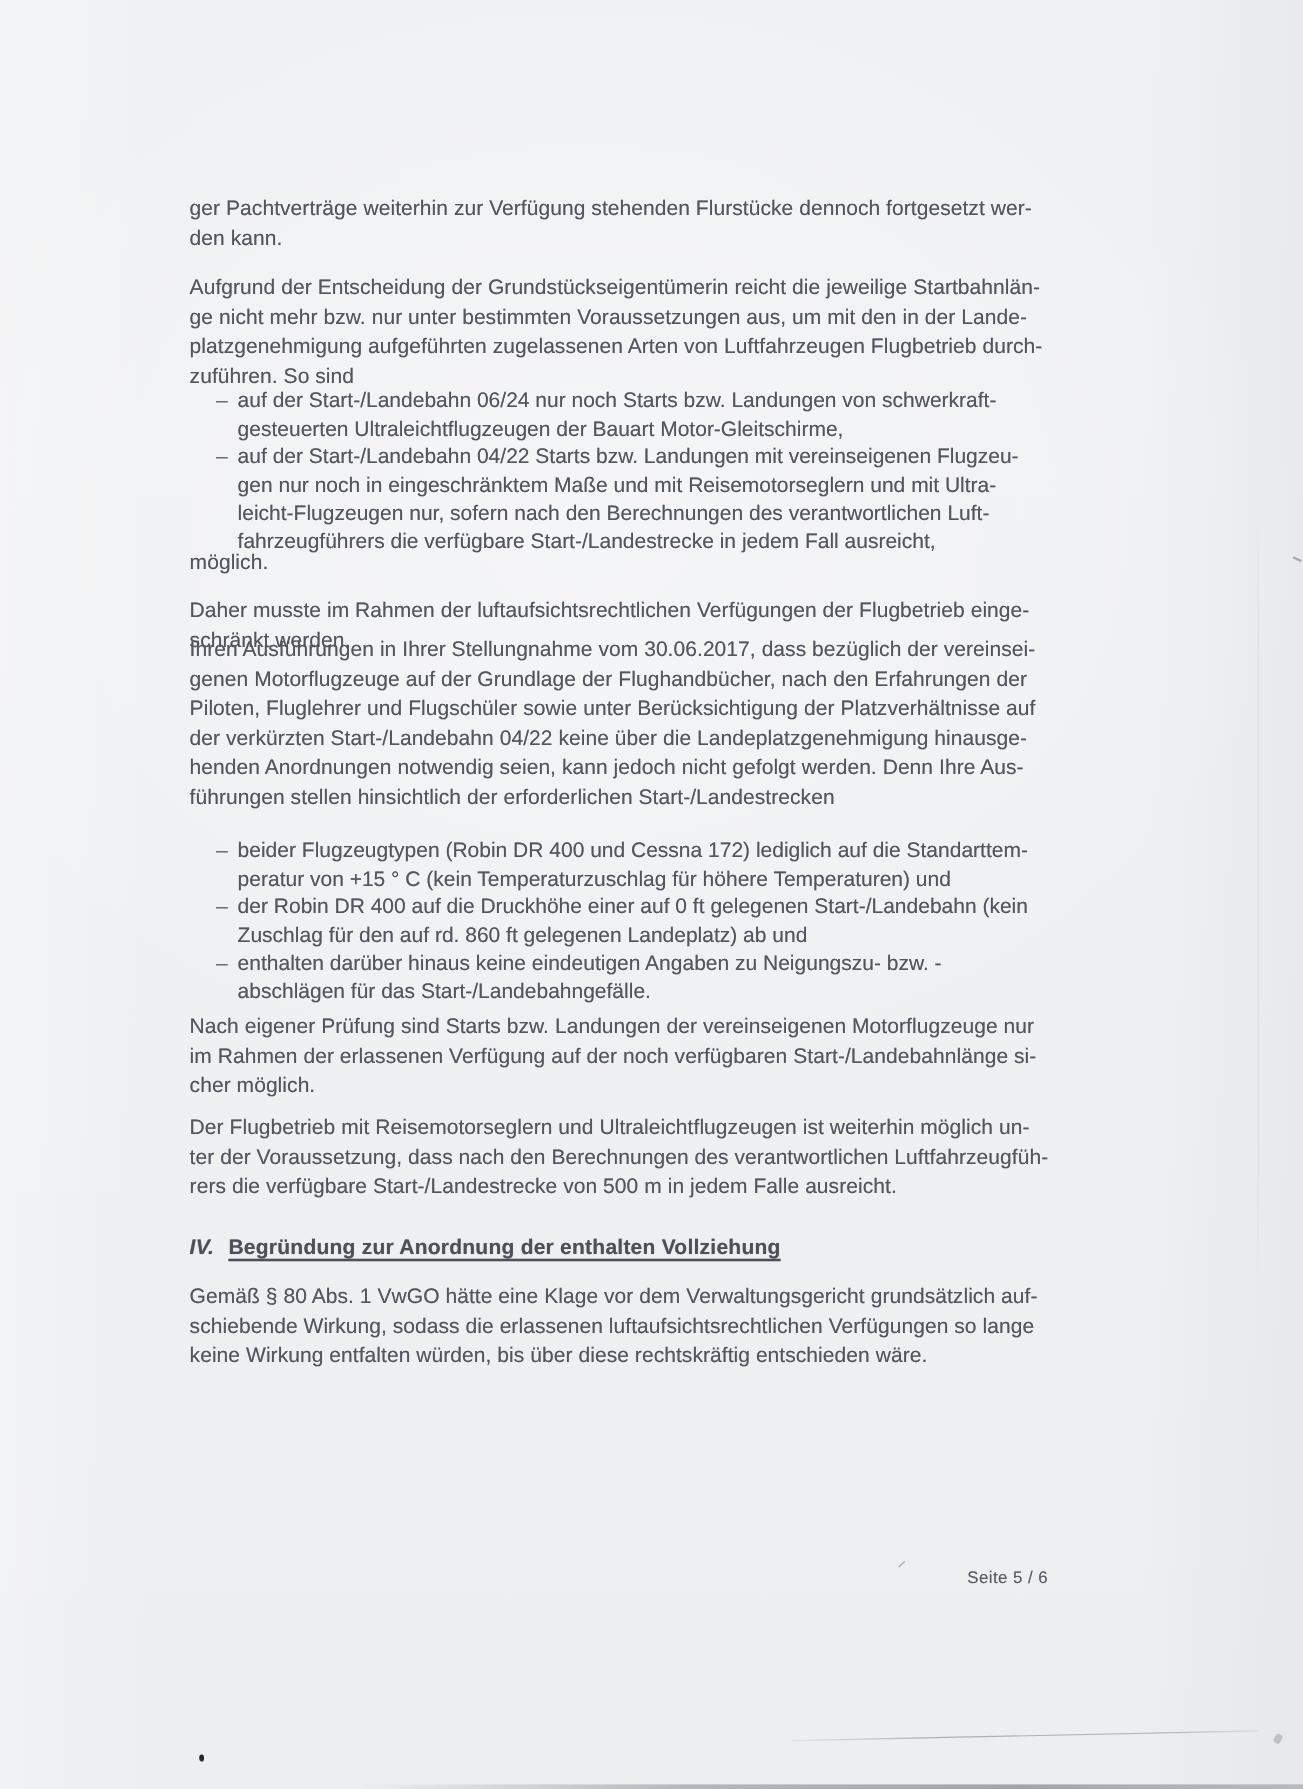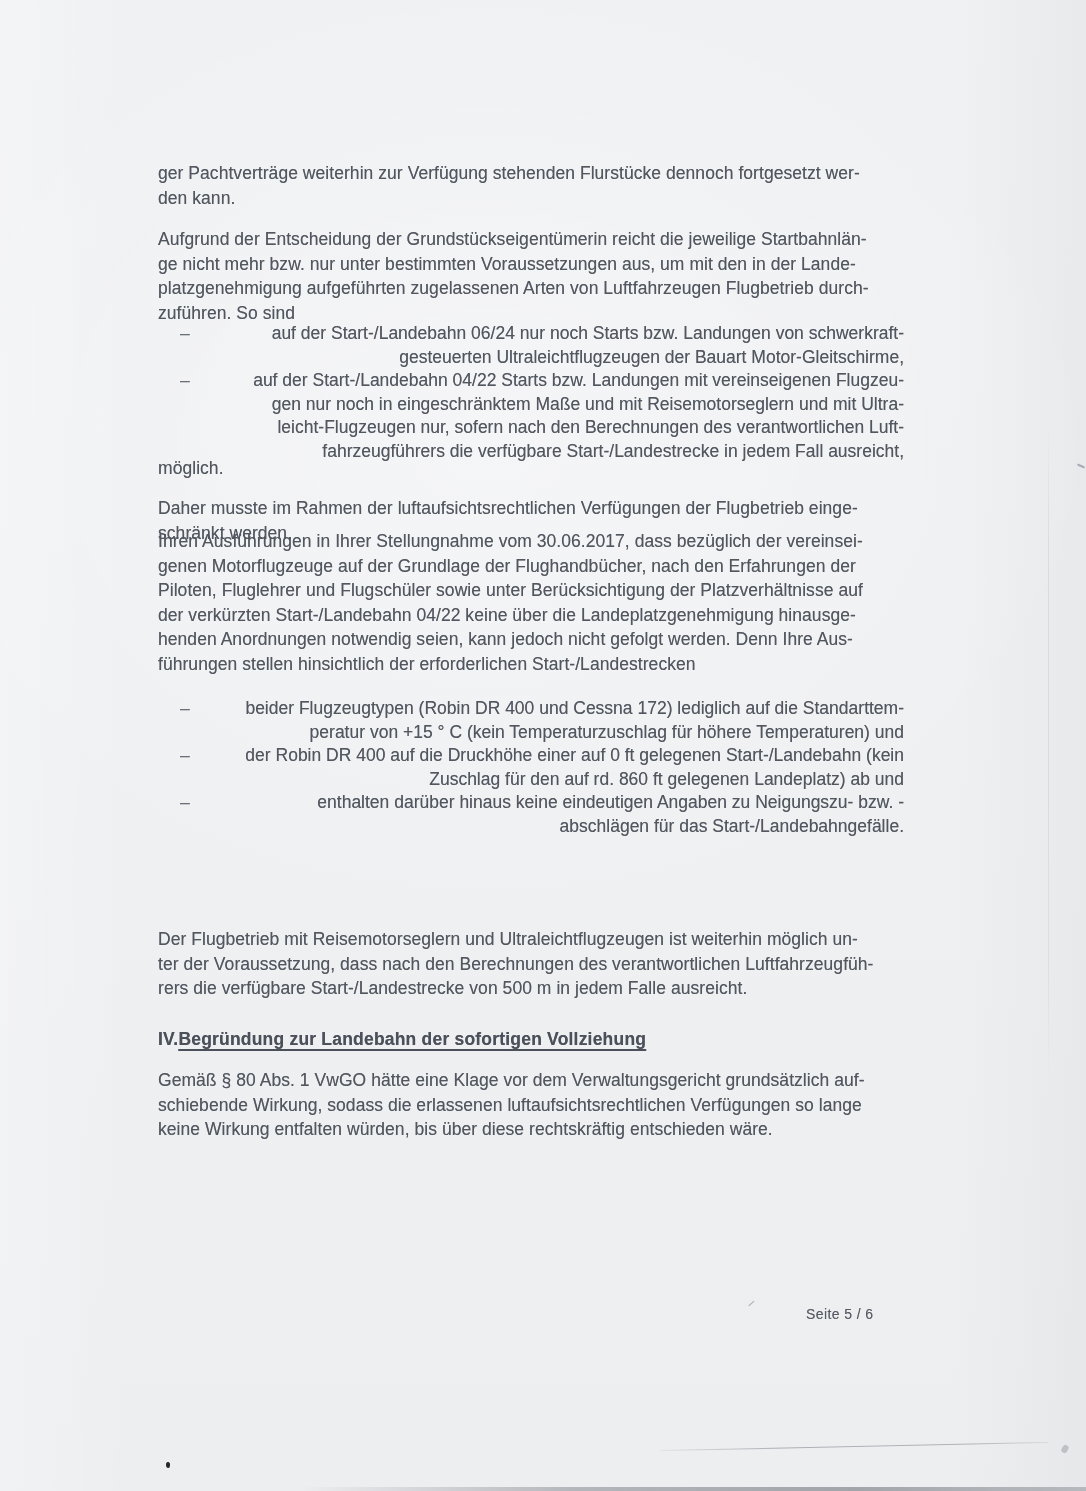--- a/index.html
+++ b/index.html
@@ -49,34 +49,35 @@
     display: flex;
     align-items: flex-start;
   }
   .bullet-dash {
     flex: 0 0 18px;
     color: #6a707a;
   }
   .bullet-text {
     flex: 1;
     white-space: pre-line;
-    text-align: right;
   }
   .section-heading {
     position: absolute;
     left: 158px;
     width: 742px;
     font-size: 17.5px;
     font-weight: bold;
     letter-spacing: 0.2px;
     text-shadow: 0 0 0.6px rgba(65,70,79,0.6);
     color: #4b505a;
   }
   .section-heading .numeral {
     display: inline-block;
+    margin-right: 12px;
+    font-style: italic;
   }
   .section-heading .title {
     text-decoration: underline;
     text-decoration-thickness: 1.6px;
     text-underline-offset: 4px;
   }
   .page-footer {
     position: absolute;
     left: 806px;
     top: 1306px;
@@ -181,27 +182,30 @@
       <span class="bullet-text">der Robin DR 400 auf die Druckhöhe einer auf 0 ft gelegenen Start-/Landebahn (kein
 Zuschlag für den auf rd. 860 ft gelegenen Landeplatz) ab und</span>
     </div>
     <div class="bullet-row">
       <span class="bullet-dash">–</span>
       <span class="bullet-text">enthalten darüber hinaus keine eindeutigen Angaben zu Neigungszu- bzw. -
 abschlägen für das Start-/Landebahngefälle.</span>
     </div>
   </div>
 
+  <div class="para" style="top:843px">Nach eigener Prüfung sind Starts bzw. Landungen der vereinseigenen Motorflugzeuge nur
+im Rahmen der erlassenen Verfügung auf der noch verfügbaren Start-/Landebahnlänge si-
+cher möglich.</div>
 
   <div class="para" style="top:927px">Der Flugbetrieb mit Reisemotorseglern und Ultraleichtflugzeugen ist weiterhin möglich un-
 ter der Voraussetzung, dass nach den Berechnungen des verantwortlichen Luftfahrzeugfüh-
 rers die verfügbare Start-/Landestrecke von 500 m in jedem Falle ausreicht.</div>
 
   <div class="section-heading" style="top:1029px">
-    <span class="numeral">IV.</span><span class="title">Begründung zur Landebahn der sofortigen Vollziehung</span>
+    <span class="numeral">IV.</span><span class="title">Begründung zur Anordnung der enthalten Vollziehung</span>
   </div>
 
   <div class="para" style="top:1068px">Gemäß § 80 Abs. 1 VwGO hätte eine Klage vor dem Verwaltungsgericht grundsätzlich auf-
 schiebende Wirkung, sodass die erlassenen luftaufsichtsrechtlichen Verfügungen so lange
 keine Wirkung entfalten würden, bis über diese rechtskräftig entschieden wäre.</div>
 
 
 
   <div class="page-footer">Seite 5 / 6</div>
 

